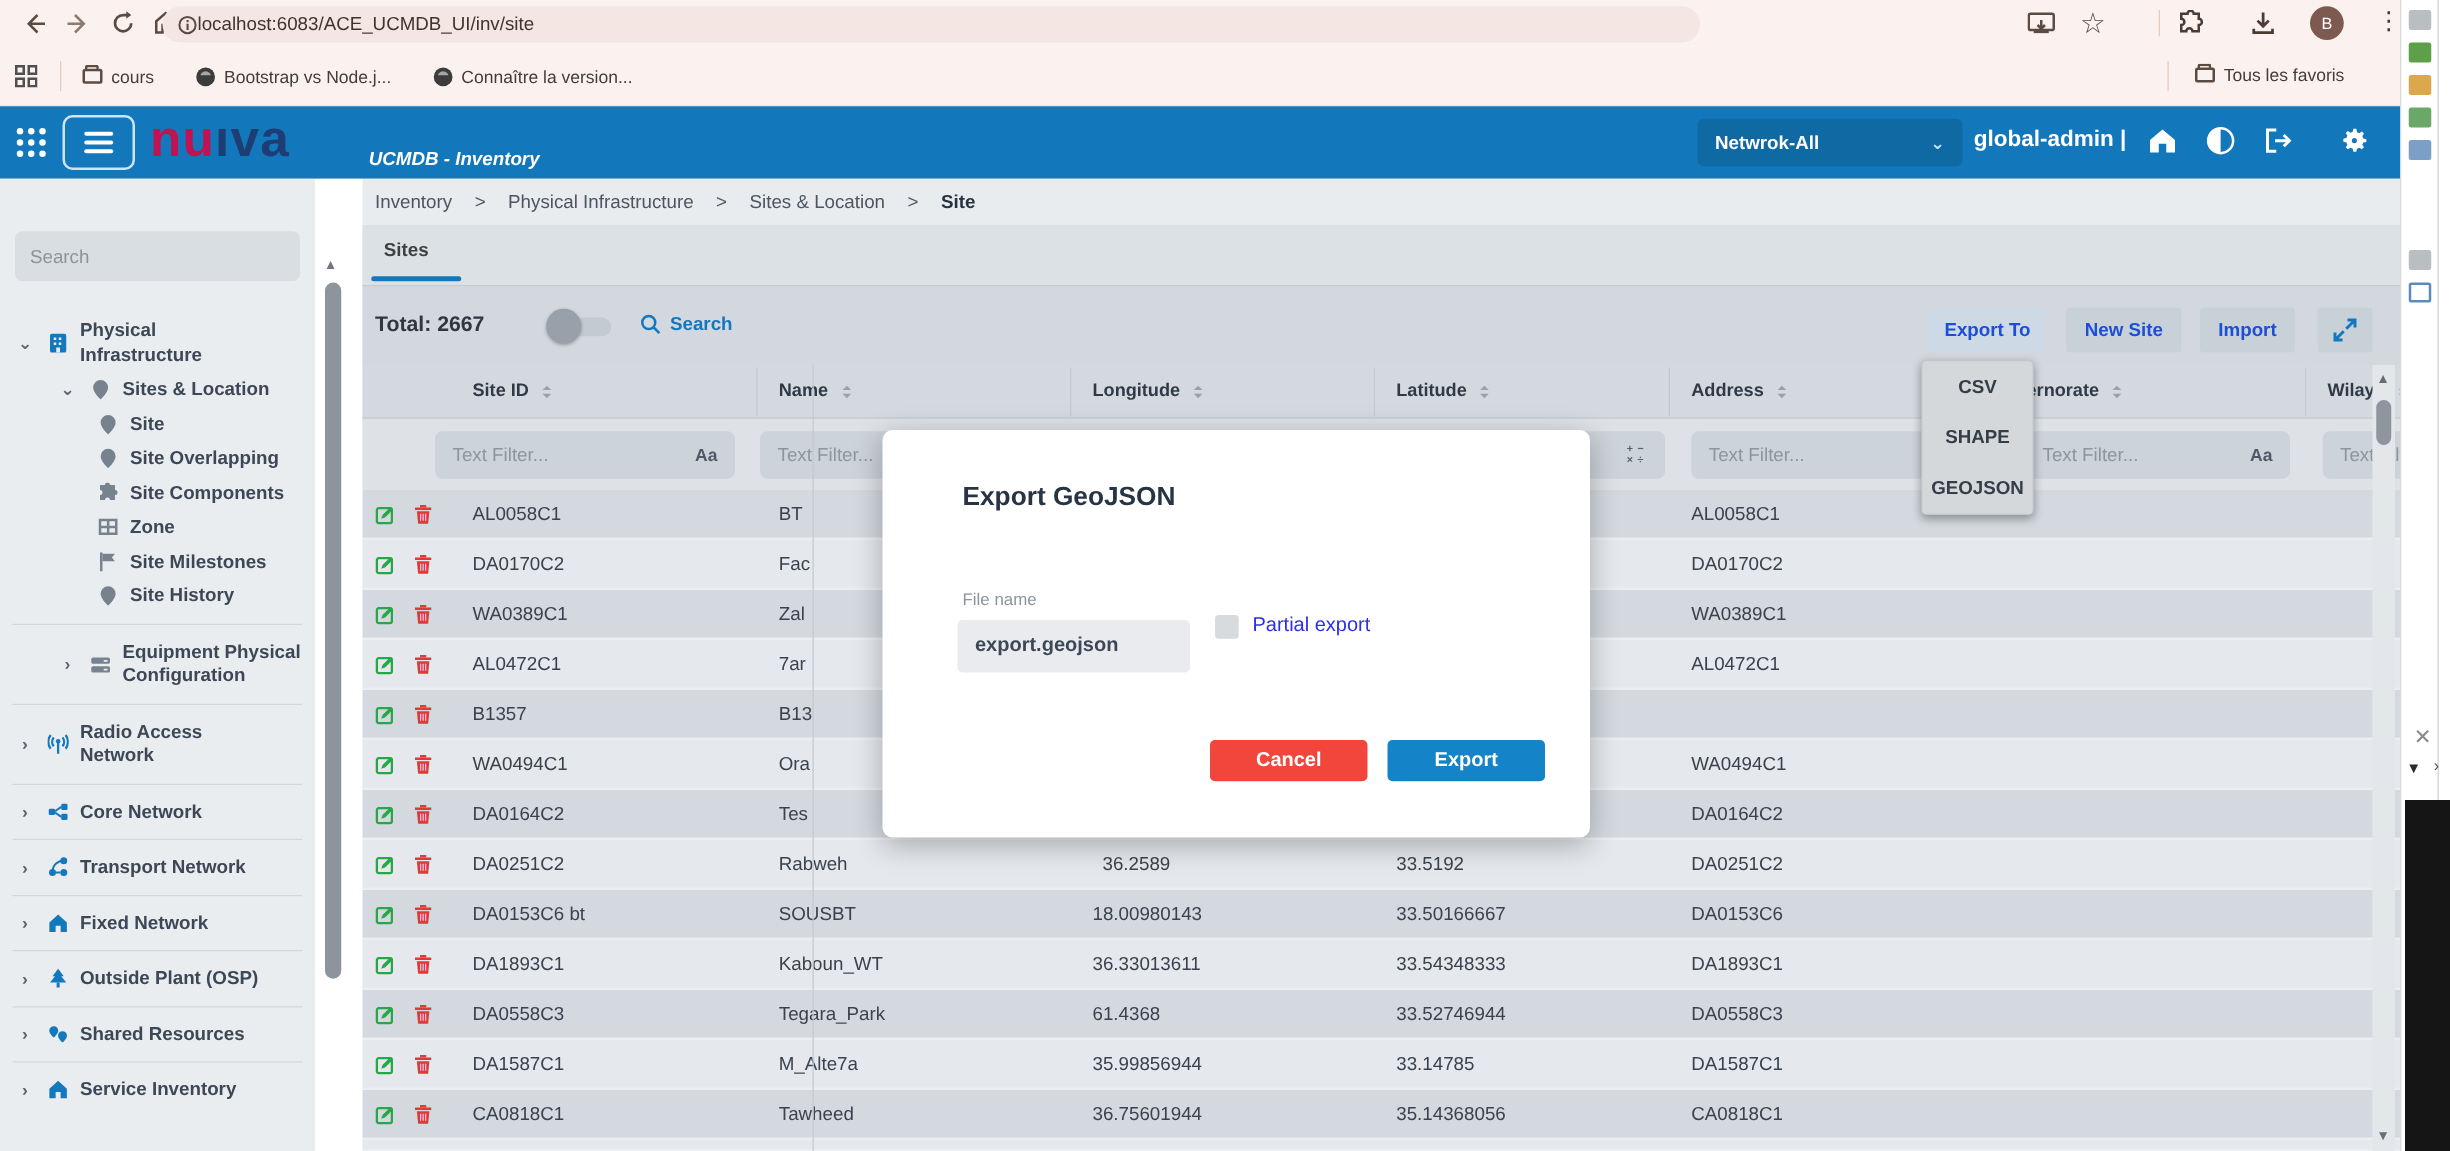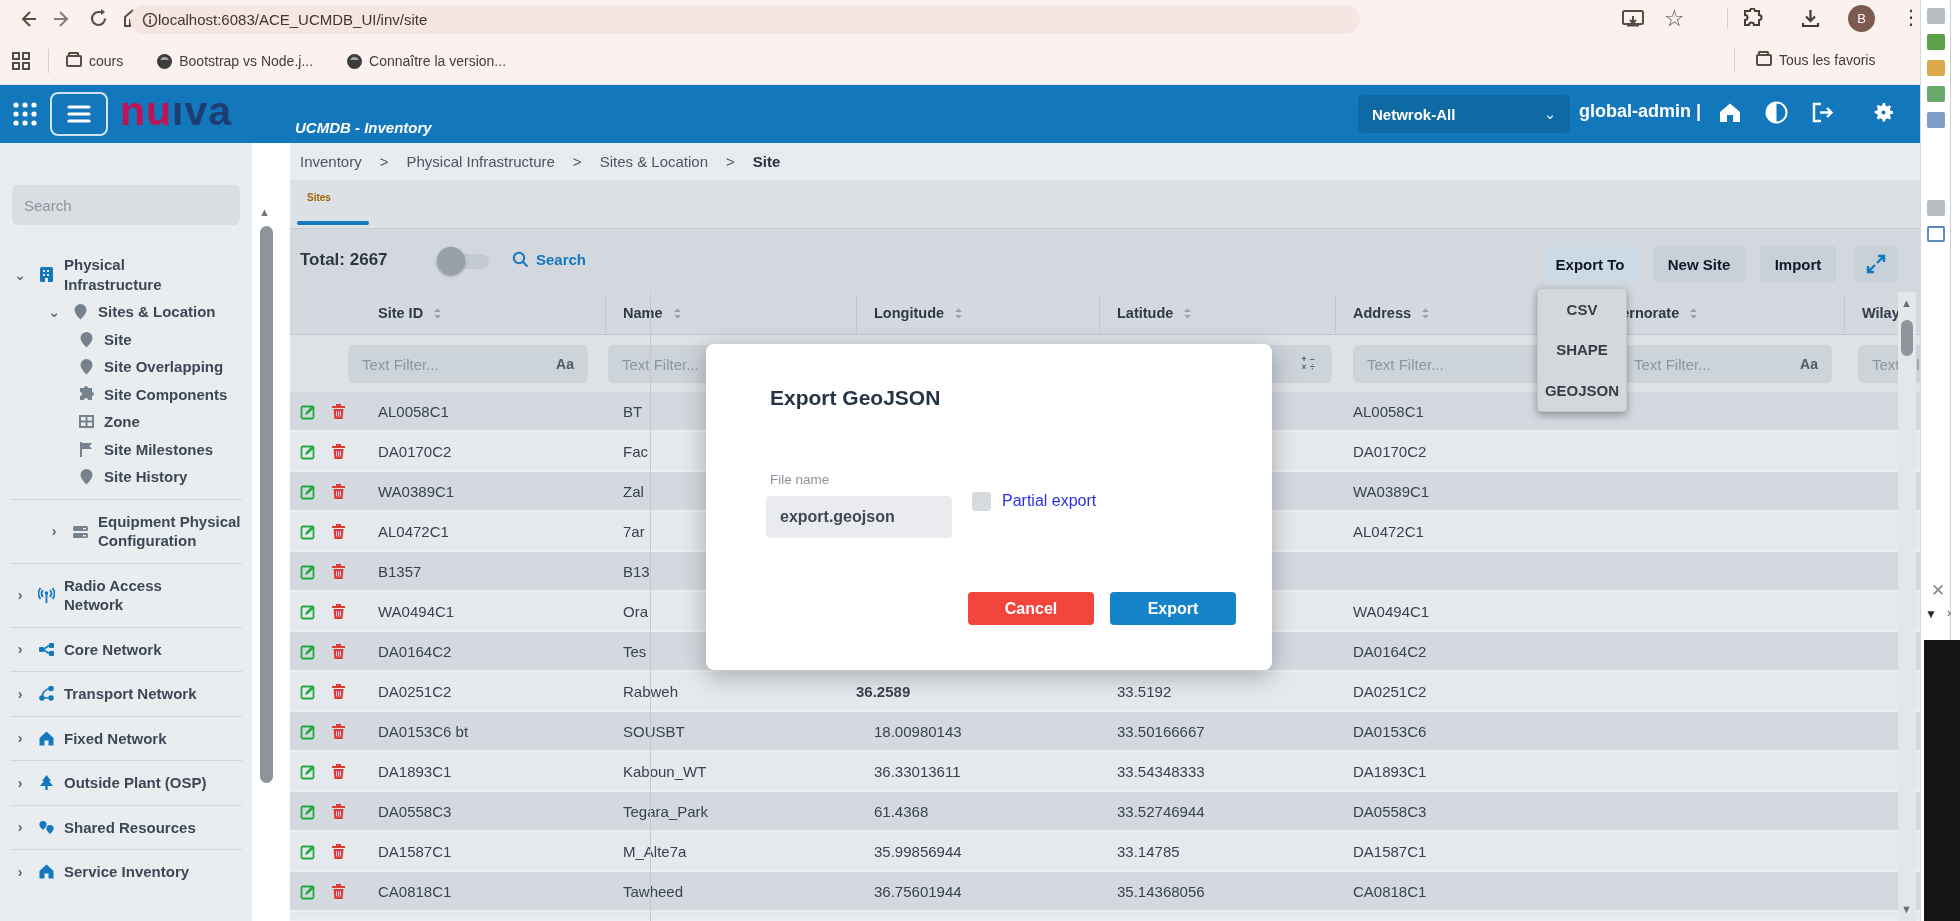--- a/index.html
+++ b/index.html
@@ -40,28 +40,28 @@
   .tree-div{height:1px;background:#d2d7db;margin:8px 10px;}
   #side-scroll-zone{left:252px;top:143px;width:38px;height:778px;background:#fff;}
   #side-scroll-up{left:259px;top:206px;color:#6f7882;font-size:11px;}
   #side-scroll-thumb{left:260px;top:226px;width:13px;height:557px;background:#8d949c;border-radius:7px;}
 
   
   #main{left:290px;top:143px;width:1630px;height:778px;background:#e9ecef;}
   #breadcrumb{left:300px;top:143px;height:37px;display:flex;align-items:center;gap:18px;font-size:15px;color:#4b5563;}
   #breadcrumb .last{font-weight:bold;color:#273240;}
   #tabs-row{left:290px;top:180px;width:1630px;height:48px;background:#dce1e5;}
-  #tab-sites{left:307px;top:192px;color:#a16207;font-size:10px;font-weight:bold;}
+  #tab-sites{left:307px;top:192px;color:#404040;font-size:15px;font-weight:bold;}
   #tab-underline{left:297px;top:221px;width:72px;height:4px;background:#1478bd;border-radius:2px;}
   #toolbar{left:290px;top:228px;width:1630px;height:64px;background:#d2d8de;border-top:1px solid #c6ccd2;}
   #total-label{left:300px;top:250px;font-size:17px;font-weight:bold;color:#2e3742;}
   #toggle-track{left:443px;top:254px;width:46px;height:15px;background:#c3cad1;border-radius:8px;}
   #toggle-knob{left:437px;top:247px;width:28px;height:28px;background:#98a1a9;border-radius:50%;box-shadow:0 1px 3px rgba(0,0,0,.3);}
   #search-link{left:512px;top:251px;display:flex;align-items:center;gap:7px;color:#1478bd;font-size:15px;font-weight:bold;}
-  .tb-btn{top:246px;height:36px;border-radius:3px;background:#c9d1d8;color:#0f172a;font-size:15px;font-weight:bold;display:flex;align-items:center;justify-content:center;}
+  .tb-btn{top:246px;height:36px;border-radius:3px;background:#c9d1d8;color:#1d4ed8;font-size:15px;font-weight:bold;display:flex;align-items:center;justify-content:center;}
 
   
   #thead{left:290px;top:292px;width:1630px;height:43px;background:#d3d9df;border-bottom:1px solid #bfc6cd;}
   .th{position:absolute;top:13px;font-size:14.5px;font-weight:bold;color:#2f3a46;display:flex;gap:6px;align-items:center;}
   #tfilter{left:290px;top:335px;width:1630px;height:57px;background:#dee2e6;}
   .fpill{position:absolute;top:10px;height:38px;background:#ccd3d9;border-radius:6px;display:flex;align-items:center;padding:0 14px;color:#8d959e;font-size:15px;}
   .fpill .aa{margin-left:auto;color:#4f5a66;font-weight:bold;font-size:14px;}
   #rows{left:290px;top:392px;width:1630px;height:529px;overflow:hidden;}
   .trow{position:relative;width:100%;height:40px;border-bottom:2px solid #eceef1;}
   .trow.odd{background:#d3d9df;}
@@ -763,21 +763,21 @@
             </g>
             <g stroke="#fbe" stroke-width="1">
               <line x1="6.5" y1="8" x2="6.5" y2="13.5"></line>
               <line x1="8.5" y1="8" x2="8.5" y2="13.5"></line>
               <line x1="10.5" y1="8" x2="10.5" y2="13.5"></line>
             </g>
           </svg>
         </span>
         <span class="cell" style="left: 88px;">DA0251C2</span>
         <span class="cell" style="left: 333px;">Rabweh</span>
-        <span class="cell" style="left: 566px; font-weight: bold;">36.2589</span>
+        <span class="cell" style="left: 592px;">36.2589</span>
         <span class="cell" style="left: 827px;">33.5192</span>
         <span class="cell" style="left: 1063px;">DA0251C2</span>
       </div>
       <div class="trow odd">
         <span class="cell" style="left: 10px;">
           <svg width="17" height="17" viewBox="0 0 17 17">
             <rect x="1.5" y="3.5" width="12" height="12" rx="1.5" stroke="#27a745" stroke-width="1.8" fill="none"></rect>
             <path d="M5 12 L6 9 L12.5 2.5 L14.5 4.5 L8 11 Z" fill="#27a745"></path>
           </svg>
         </span>

